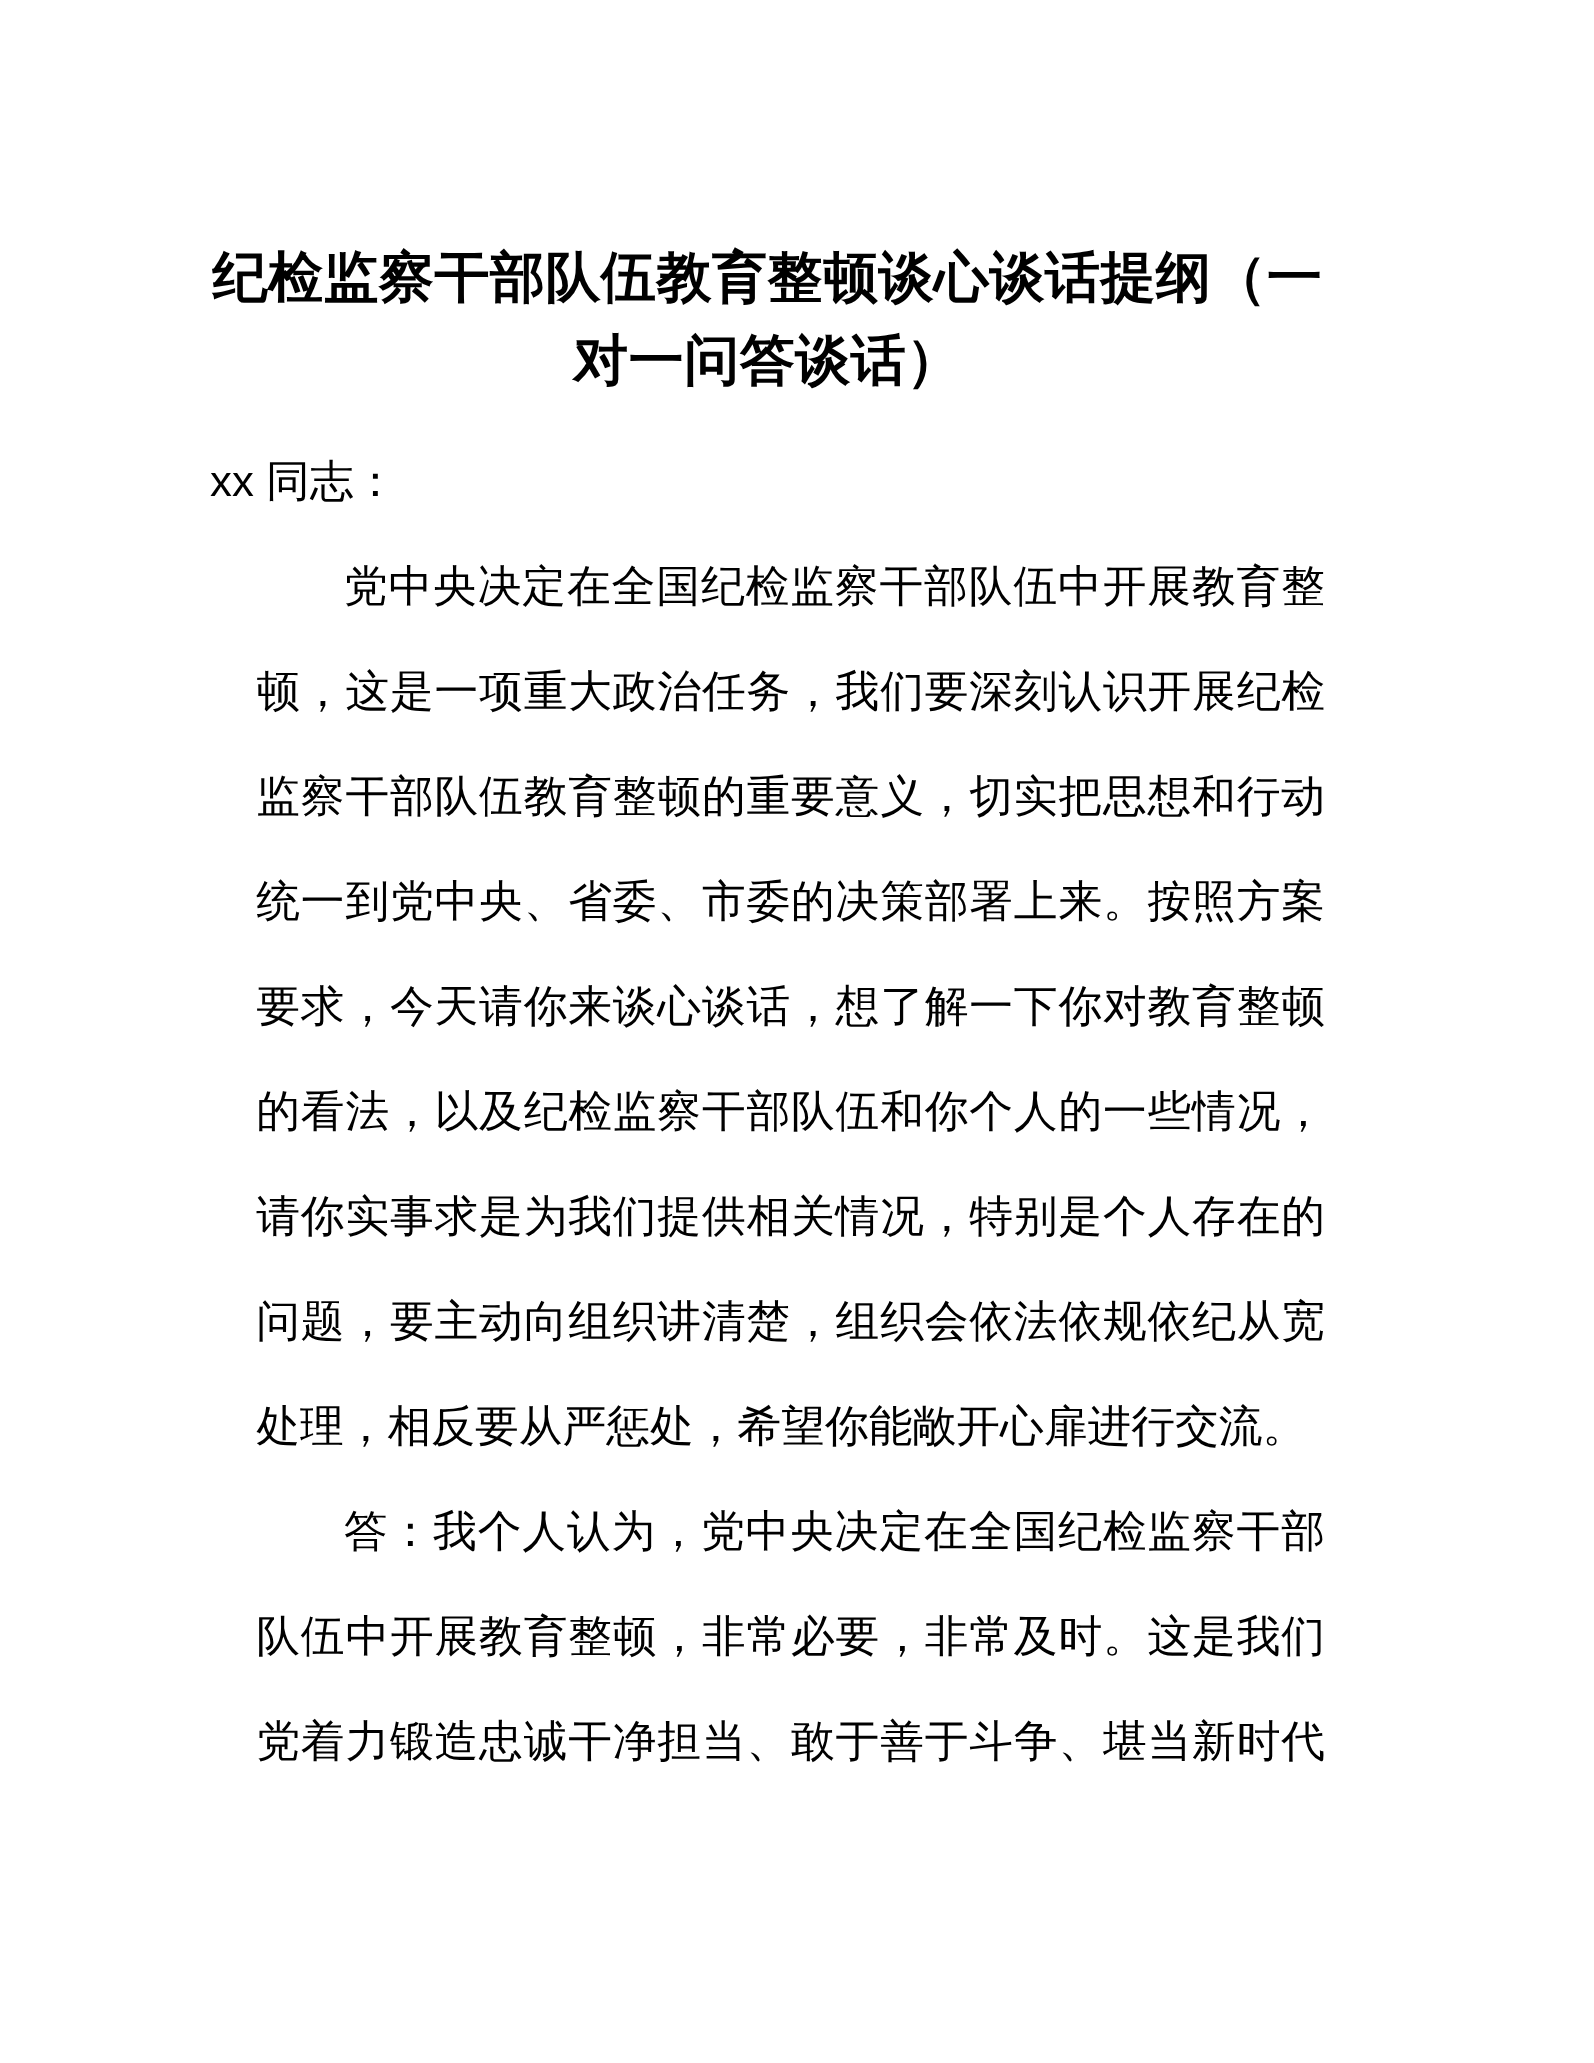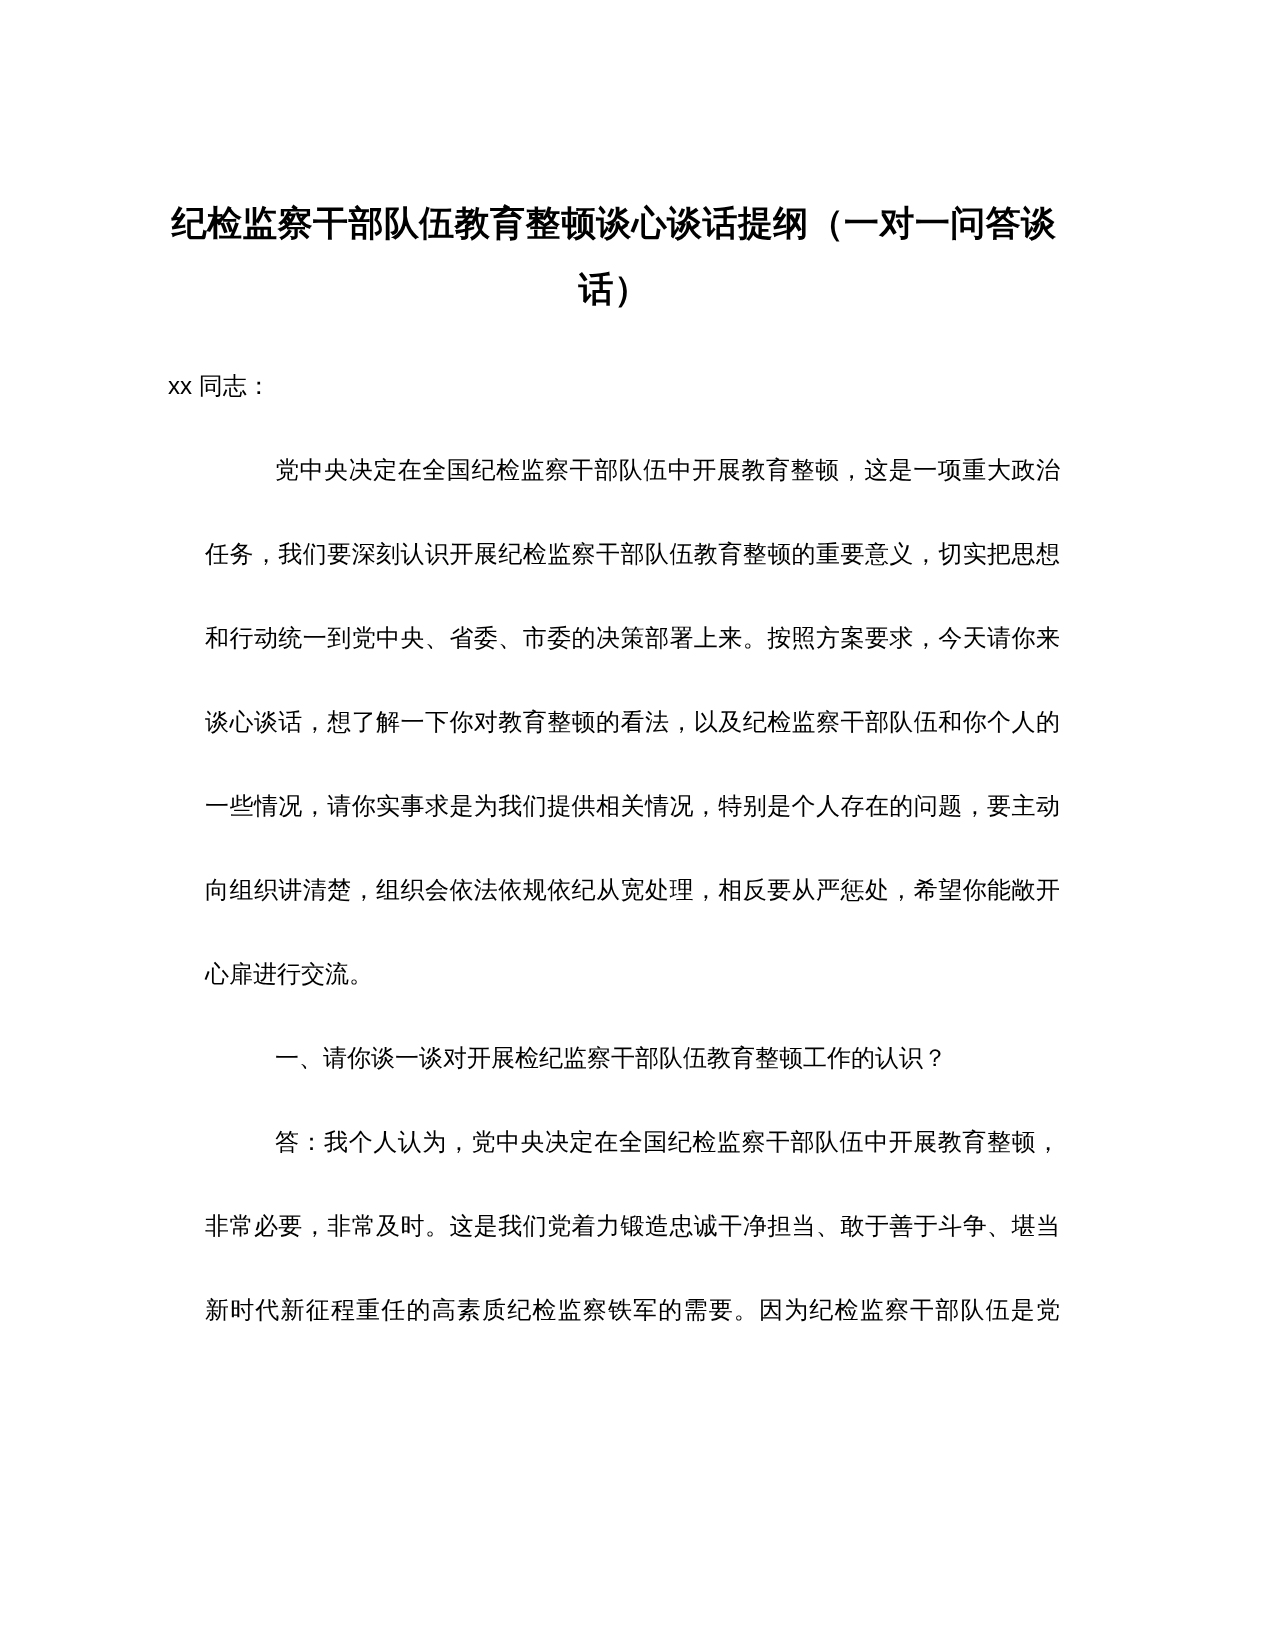--- a/index.html
+++ b/index.html
@@ -25,31 +25,31 @@
   }
 
   .doc-body {
     position: absolute;
     left: 168px;
     top: 190px;
     width: 892px;
   }
 
   .doc-title {
-    font-size: 35px;
+    font-size: 44px;
     font-weight: 700;
     line-height: 66px;
     text-align: center;
     letter-spacing: 0.4px;
     margin: 0 0 22px 0;
     word-break: break-all;
   }
 
   .para {
-    font-size: 24px;
+    font-size: 35px;
     font-weight: 400;
     line-height: 84px;
     text-align: justify;
     text-align-last: left;
     letter-spacing: 0px;
     margin: 0;
     word-break: break-all;
     white-space: normal;
   }
 
@@ -75,18 +75,17 @@
   <div class="doc-body">
 
     <h1 class="doc-title">纪检监察干部队伍教育整顿谈心谈话提纲（一对一问答谈话）</h1>
 
     <p class="para noindent">xx 同志：</p>
 
 
     <p class="para indent">党中央决定在全国纪检监察干部队伍中开展教育整顿，这是一项重大政治任务，我们要深刻认识开展纪检监察干部队伍教育整顿的重要意义，切实把思想和行动统一到党中央、省委、市委的决策部署上来。按照方案要求，今天请你来谈心谈话，想了解一下你对教育整顿的看法，以及纪检监察干部队伍和你个人的一些情况，请你实事求是为我们提供相关情况，特别是个人存在的问题，要主动向组织讲清楚，组织会依法依规依纪从宽处理，相反要从严惩处，希望你能敞开心扉进行交流。</p>
 
 
-    <p class="para indent">一、请你谈一谈对开展检纪监察干部队伍教育整顿工作的认识？</p>
 
     <p class="para indent clip-bottom">答：我个人认为，党中央决定在全国纪检监察干部队伍中开展教育整顿，非常必要，非常及时。这是我们党着力锻造忠诚干净担当、敢于善于斗争、堪当新时代新征程重任的高素质纪检监察铁军的需要。因为纪检监察干部队伍是党的“纪律部</p>
 
   </div>
 </div>
 
 </body></html>

